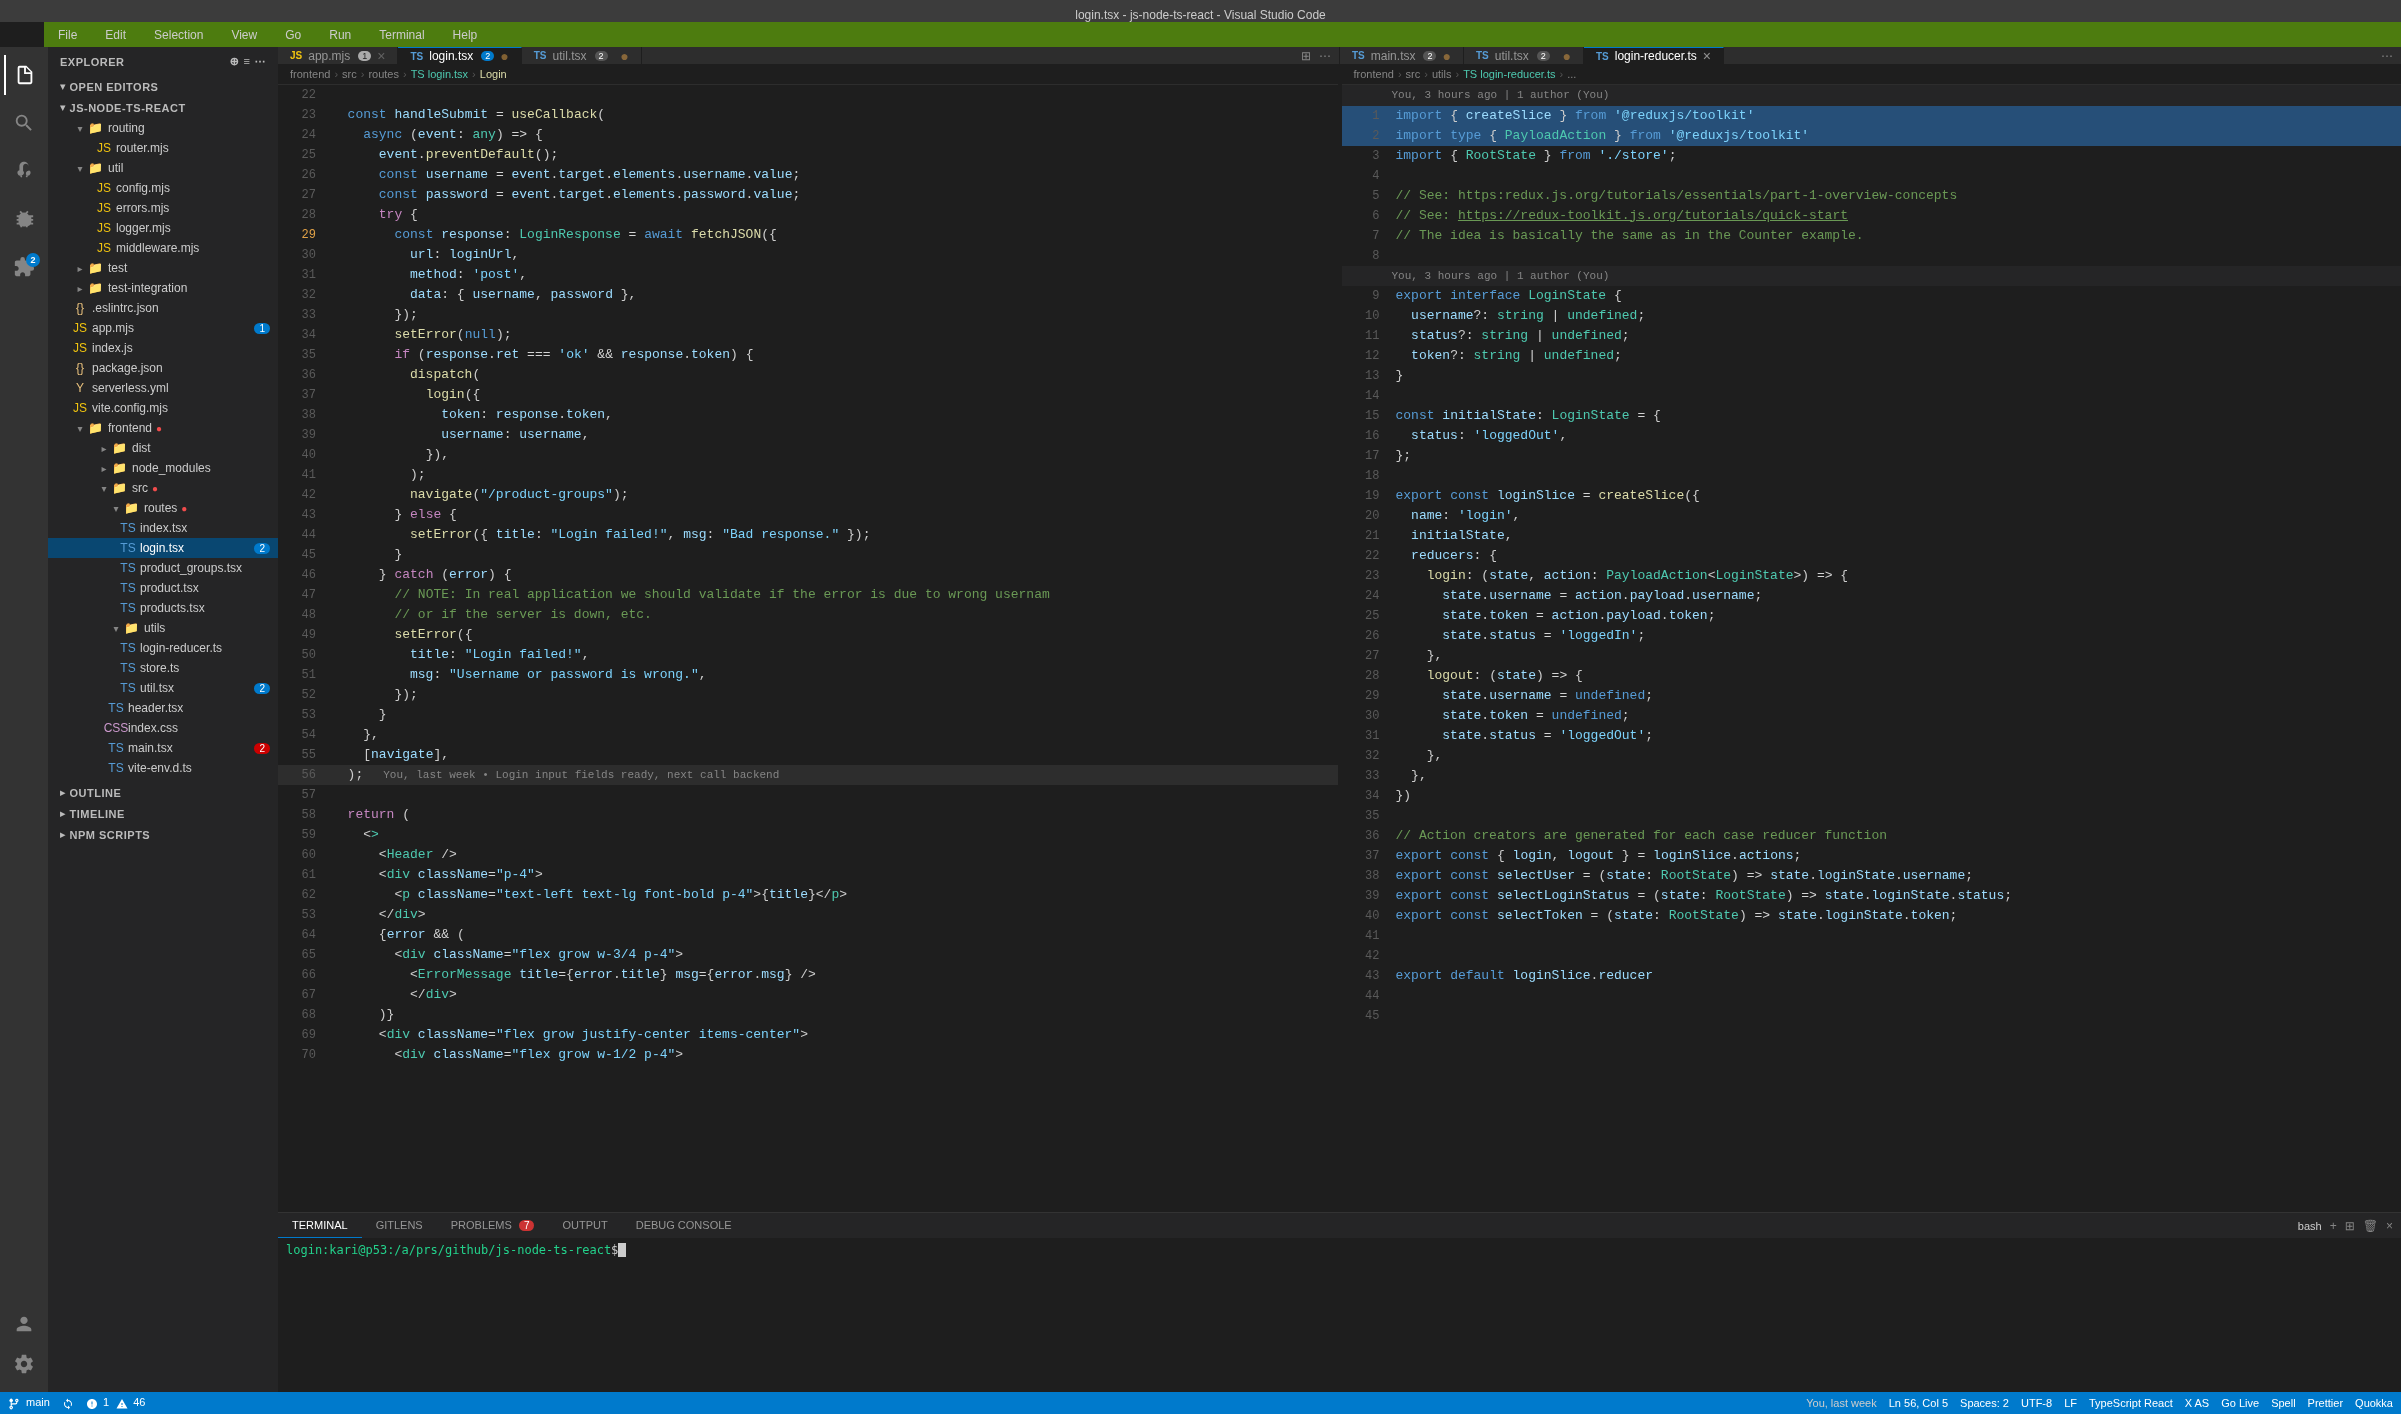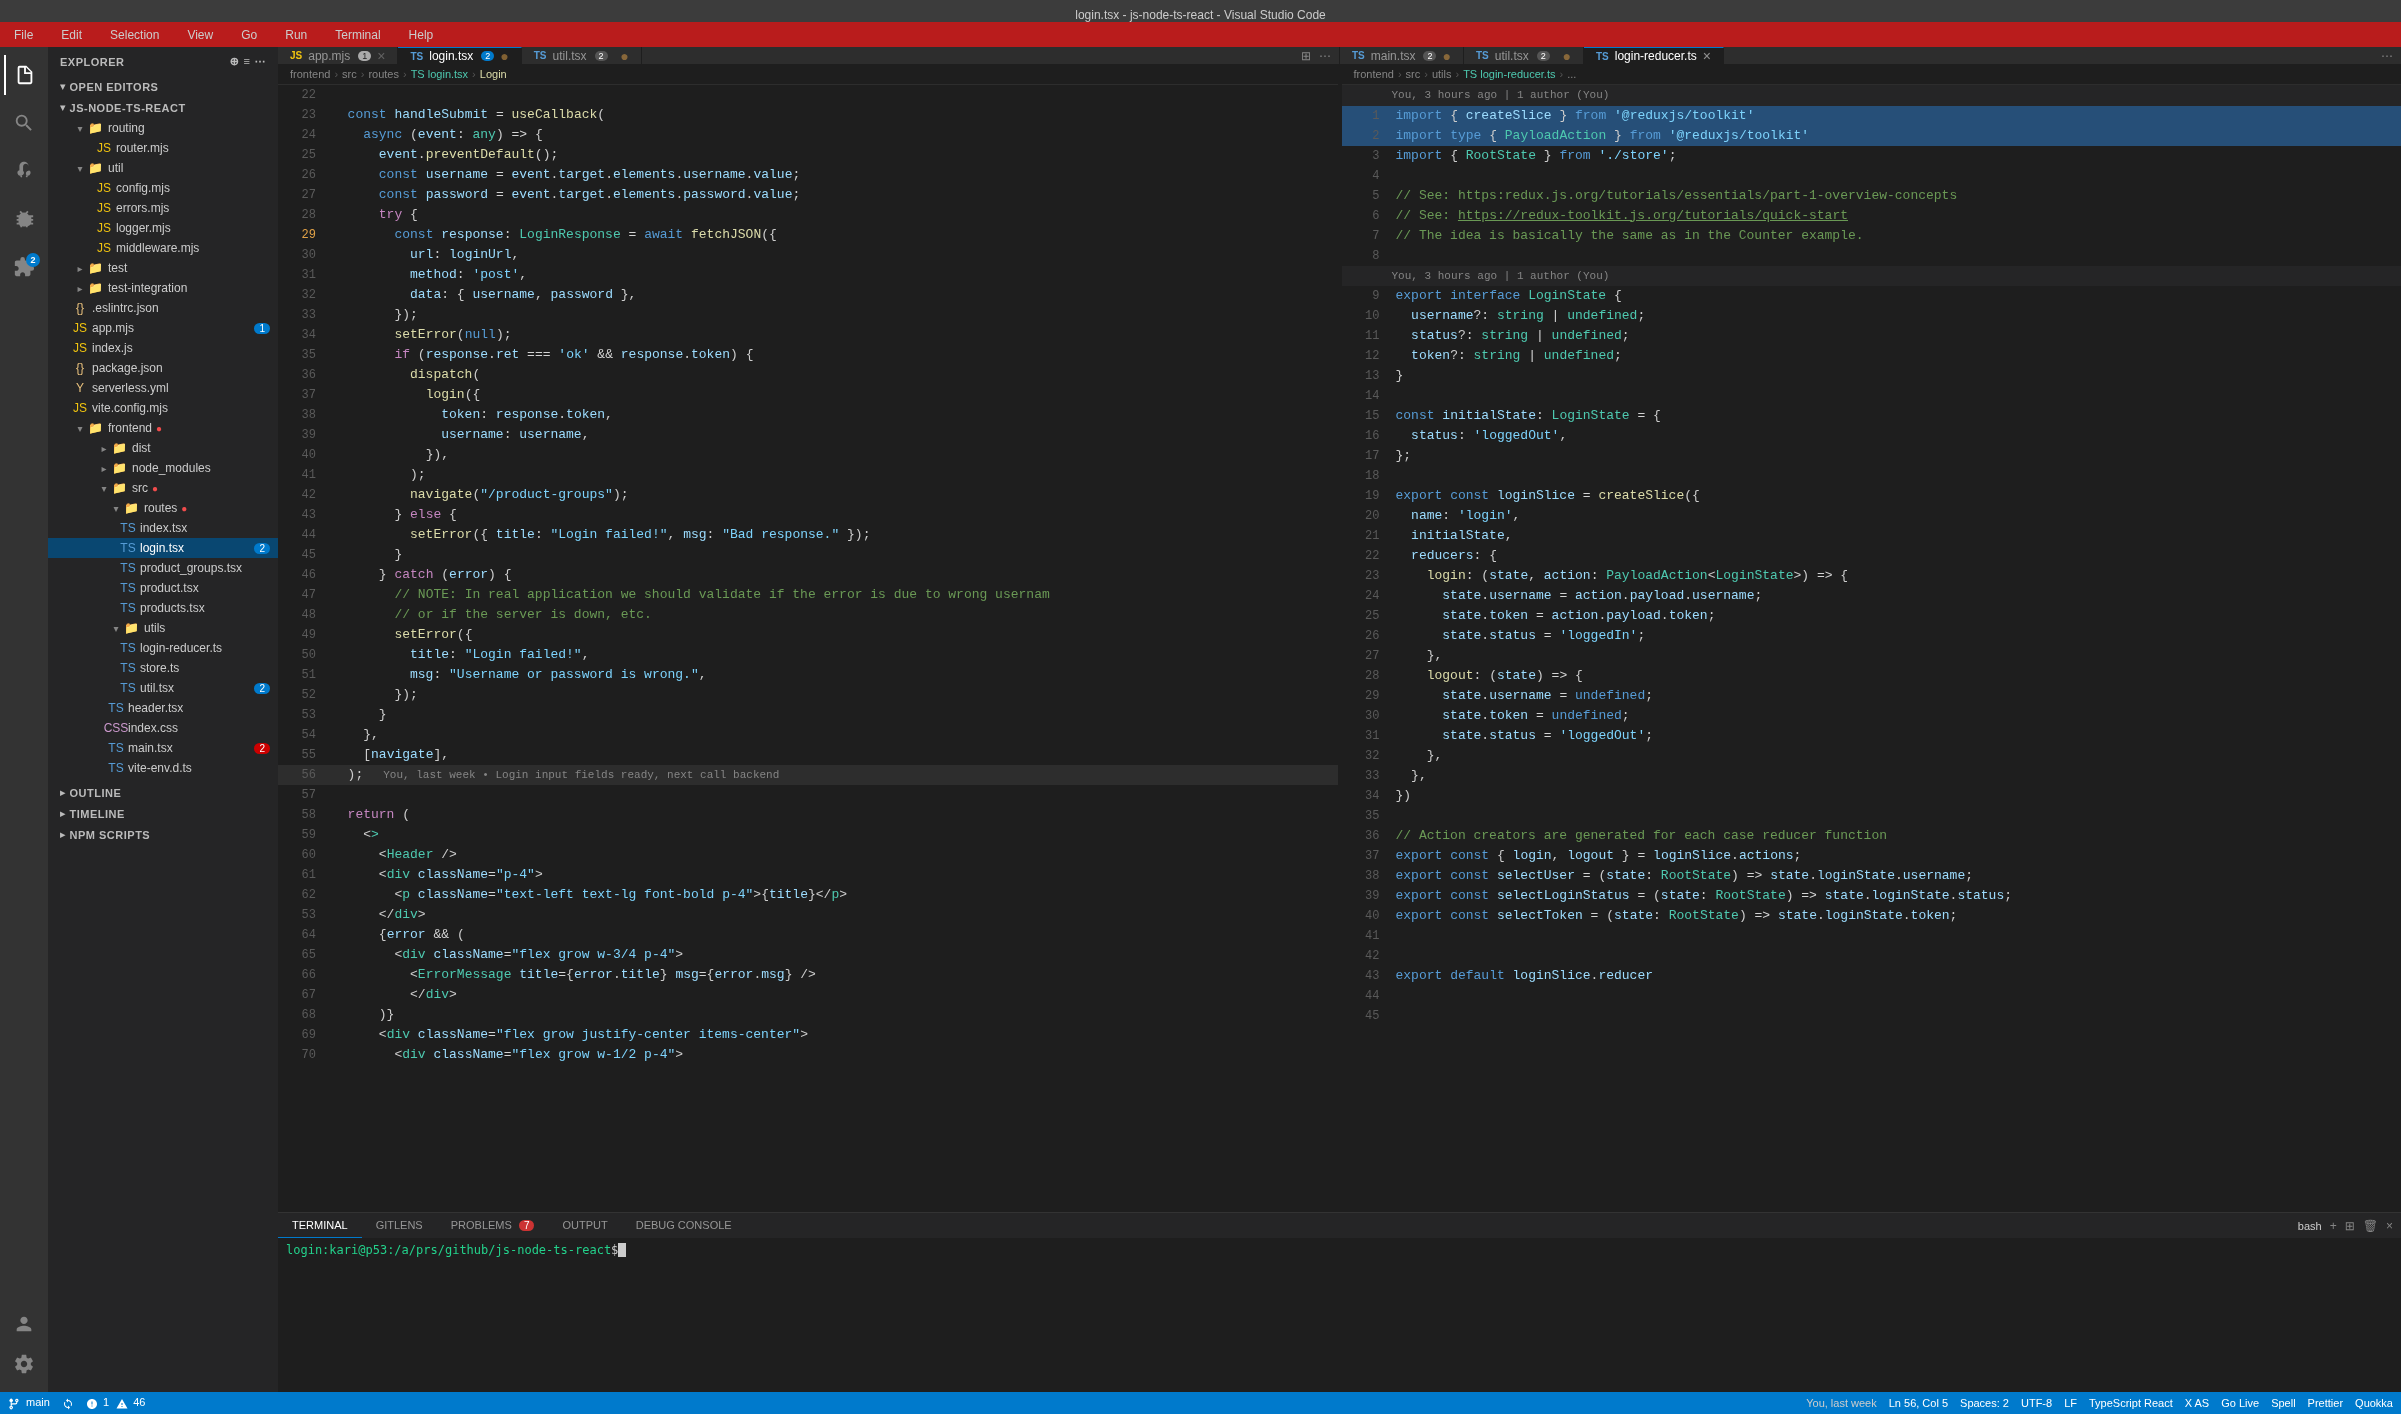--- a/index.html
+++ b/index.html
@@ -2,21 +2,21 @@
 <html><head>
   <meta charset="utf-8">
   <style>
     * { margin: 0; padding: 0; box-sizing: border-box; }
     body { font-family: 'Segoe UI', sans-serif; font-size: 12px; background: #1e1e1e; color: #cccccc; display: flex; flex-direction: column; height: 100vh; overflow: hidden; }
     
     
     #title-bar { background: #3c3c3c; height: 22px; display: flex; align-items: flex-end; justify-content: center; font-size: 12px; color: #cccccc; flex-shrink: 0; }
     
     
-    #menu-bar { background: #b91c1c; height: 25px; display: flex; align-items: center; padding: 0 8px; gap: 16px; flex-shrink: 0; }
+    #menu-bar { background: #4d7c0f; height: 25px; display: flex; align-items: center; padding: 0 8px; gap: 16px; flex-shrink: 0; margin-left: 44px; }
     .menu-item { font-size: 12px; color: #cccccc; cursor: pointer; padding: 2px 6px; }
     .tab { display: flex; align-items: center; padding: 0 12px; gap: 6px; font-size: 12px; cursor: pointer; border-right: 1px solid #1e1e1e; min-width: 120px; color: #969696; background: #2d2d2d; }
     .tab.active { background: #1e1e1e; color: #ffffff; border-top: 1px solid #007acc; }
     .tab .close-btn { margin-left: auto; opacity: 0.5; font-size: 14px; }
     
     
     #main { display: flex; flex: 1; overflow: hidden; }
     
     
     #activity-bar { width: 48px; background: #333333; display: flex; flex-direction: column; align-items: center; padding-top: 8px; gap: 8px; flex-shrink: 0; }

